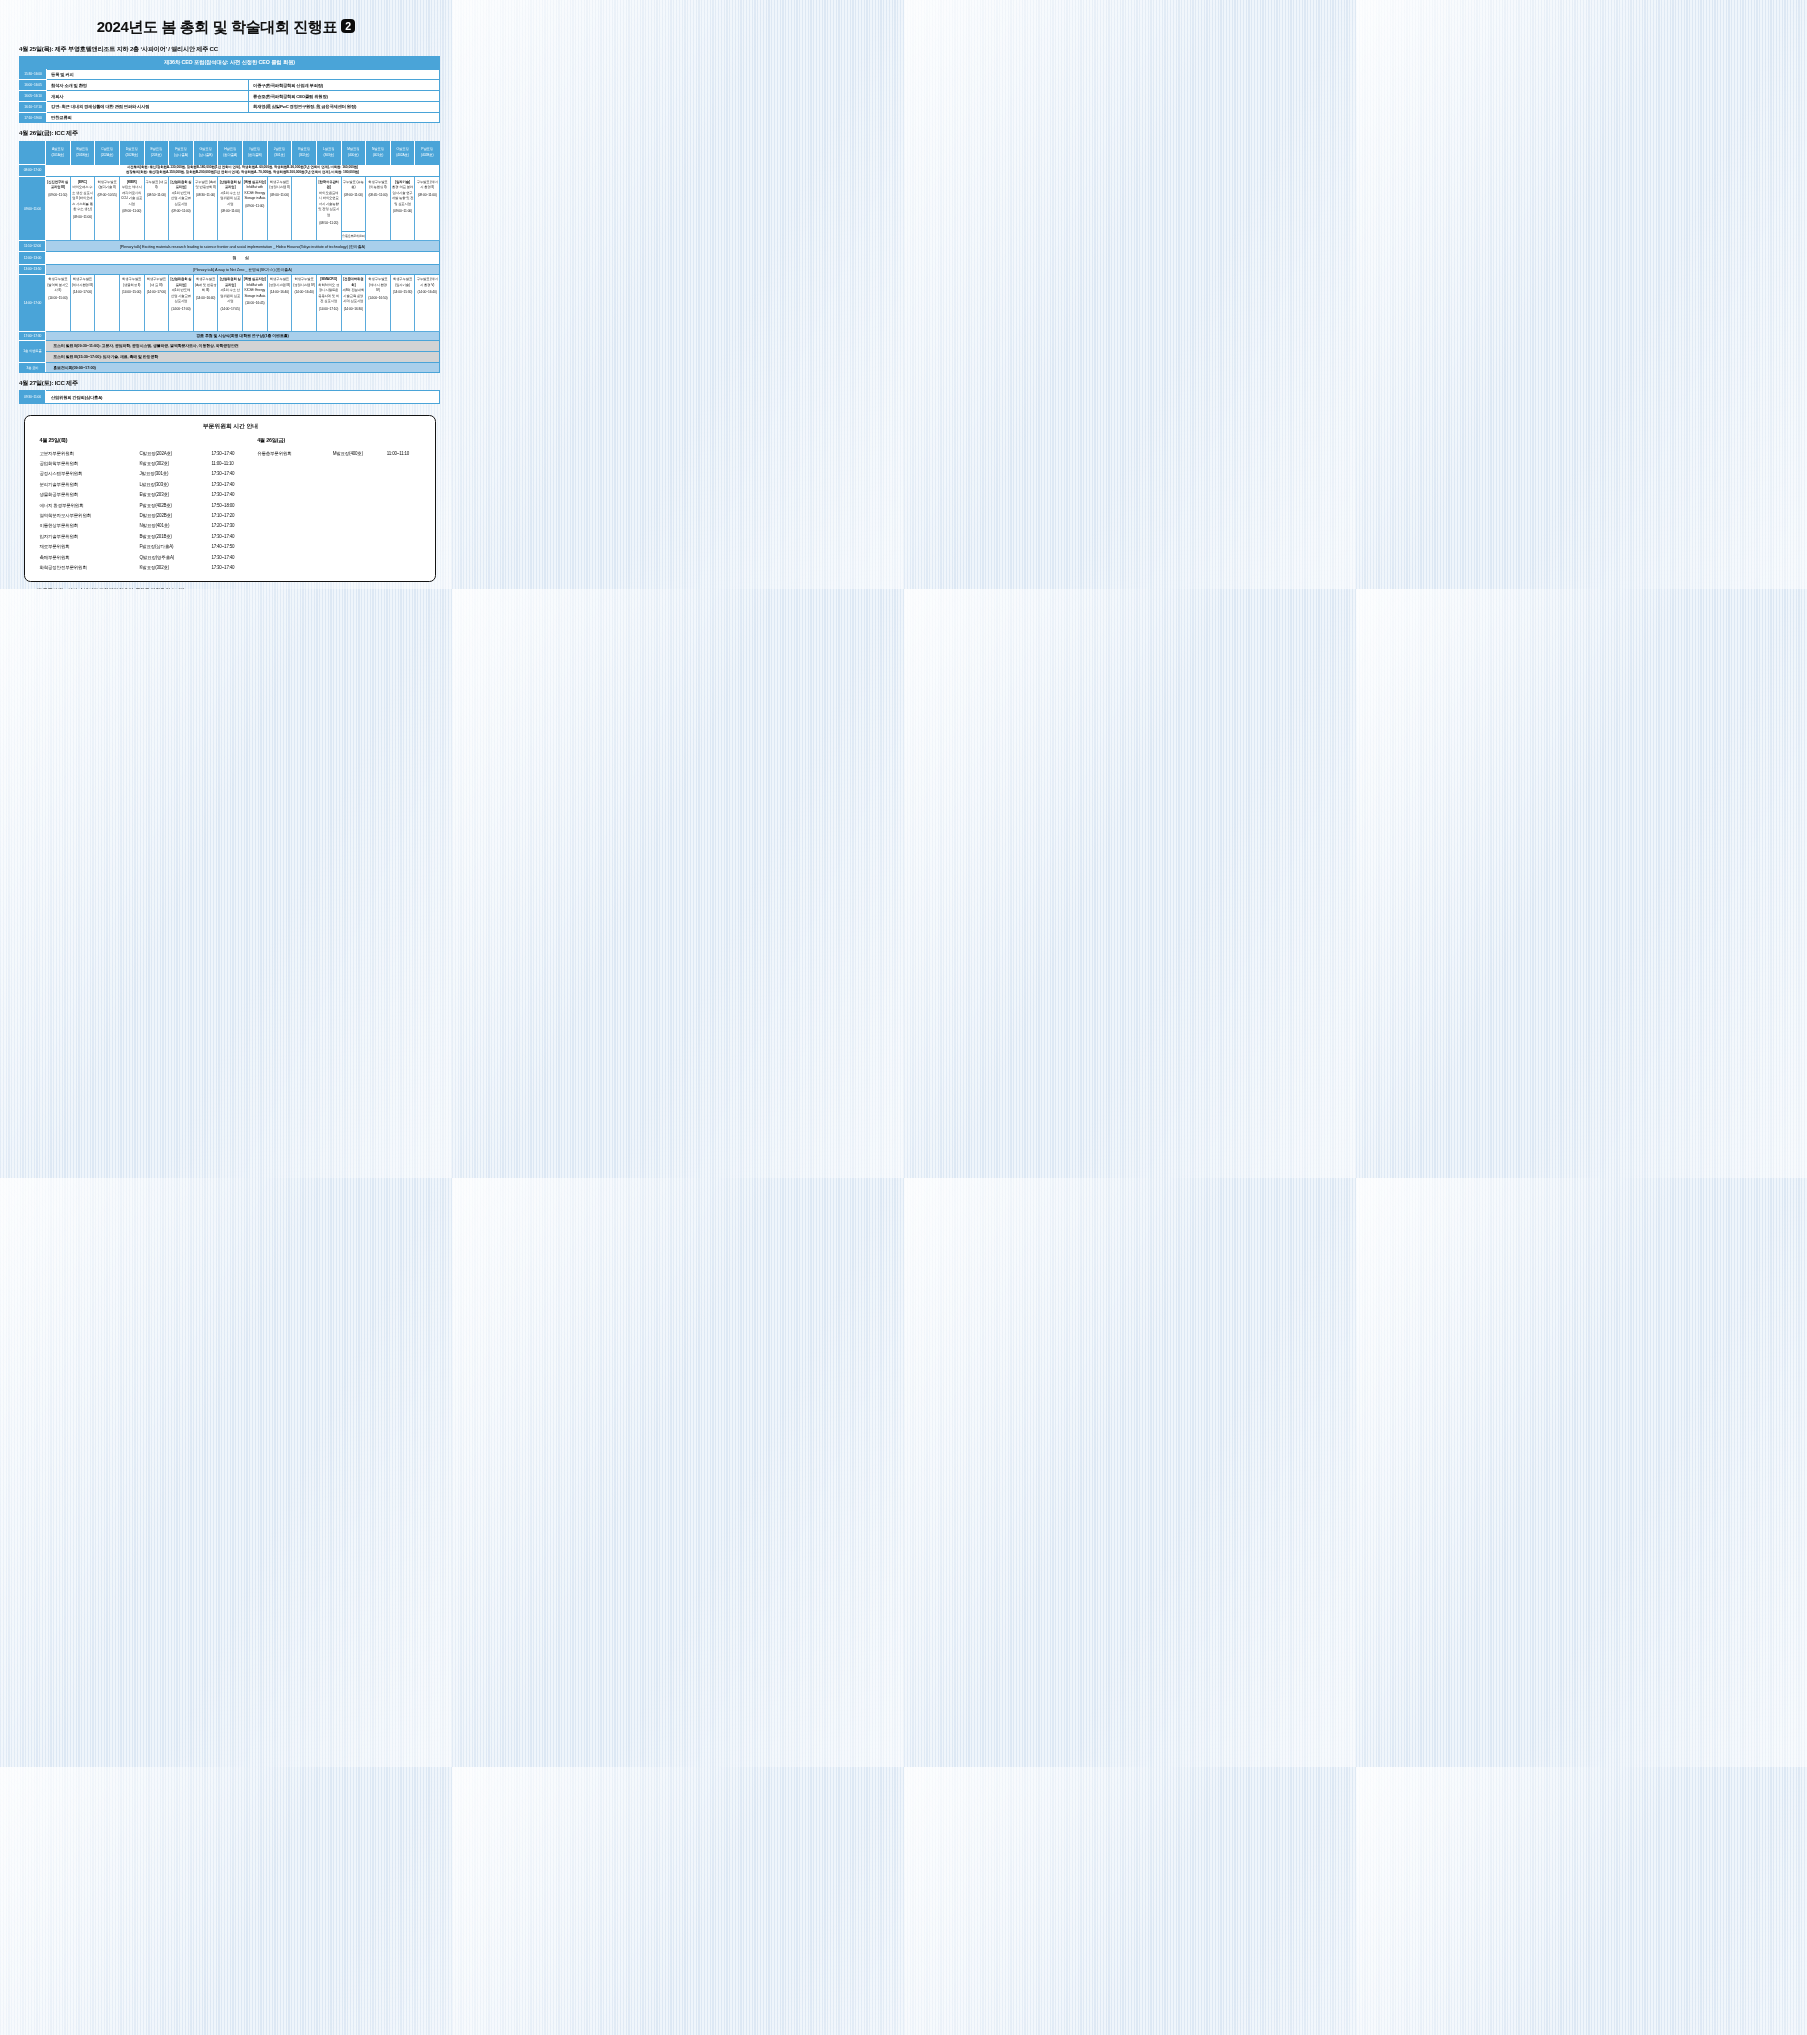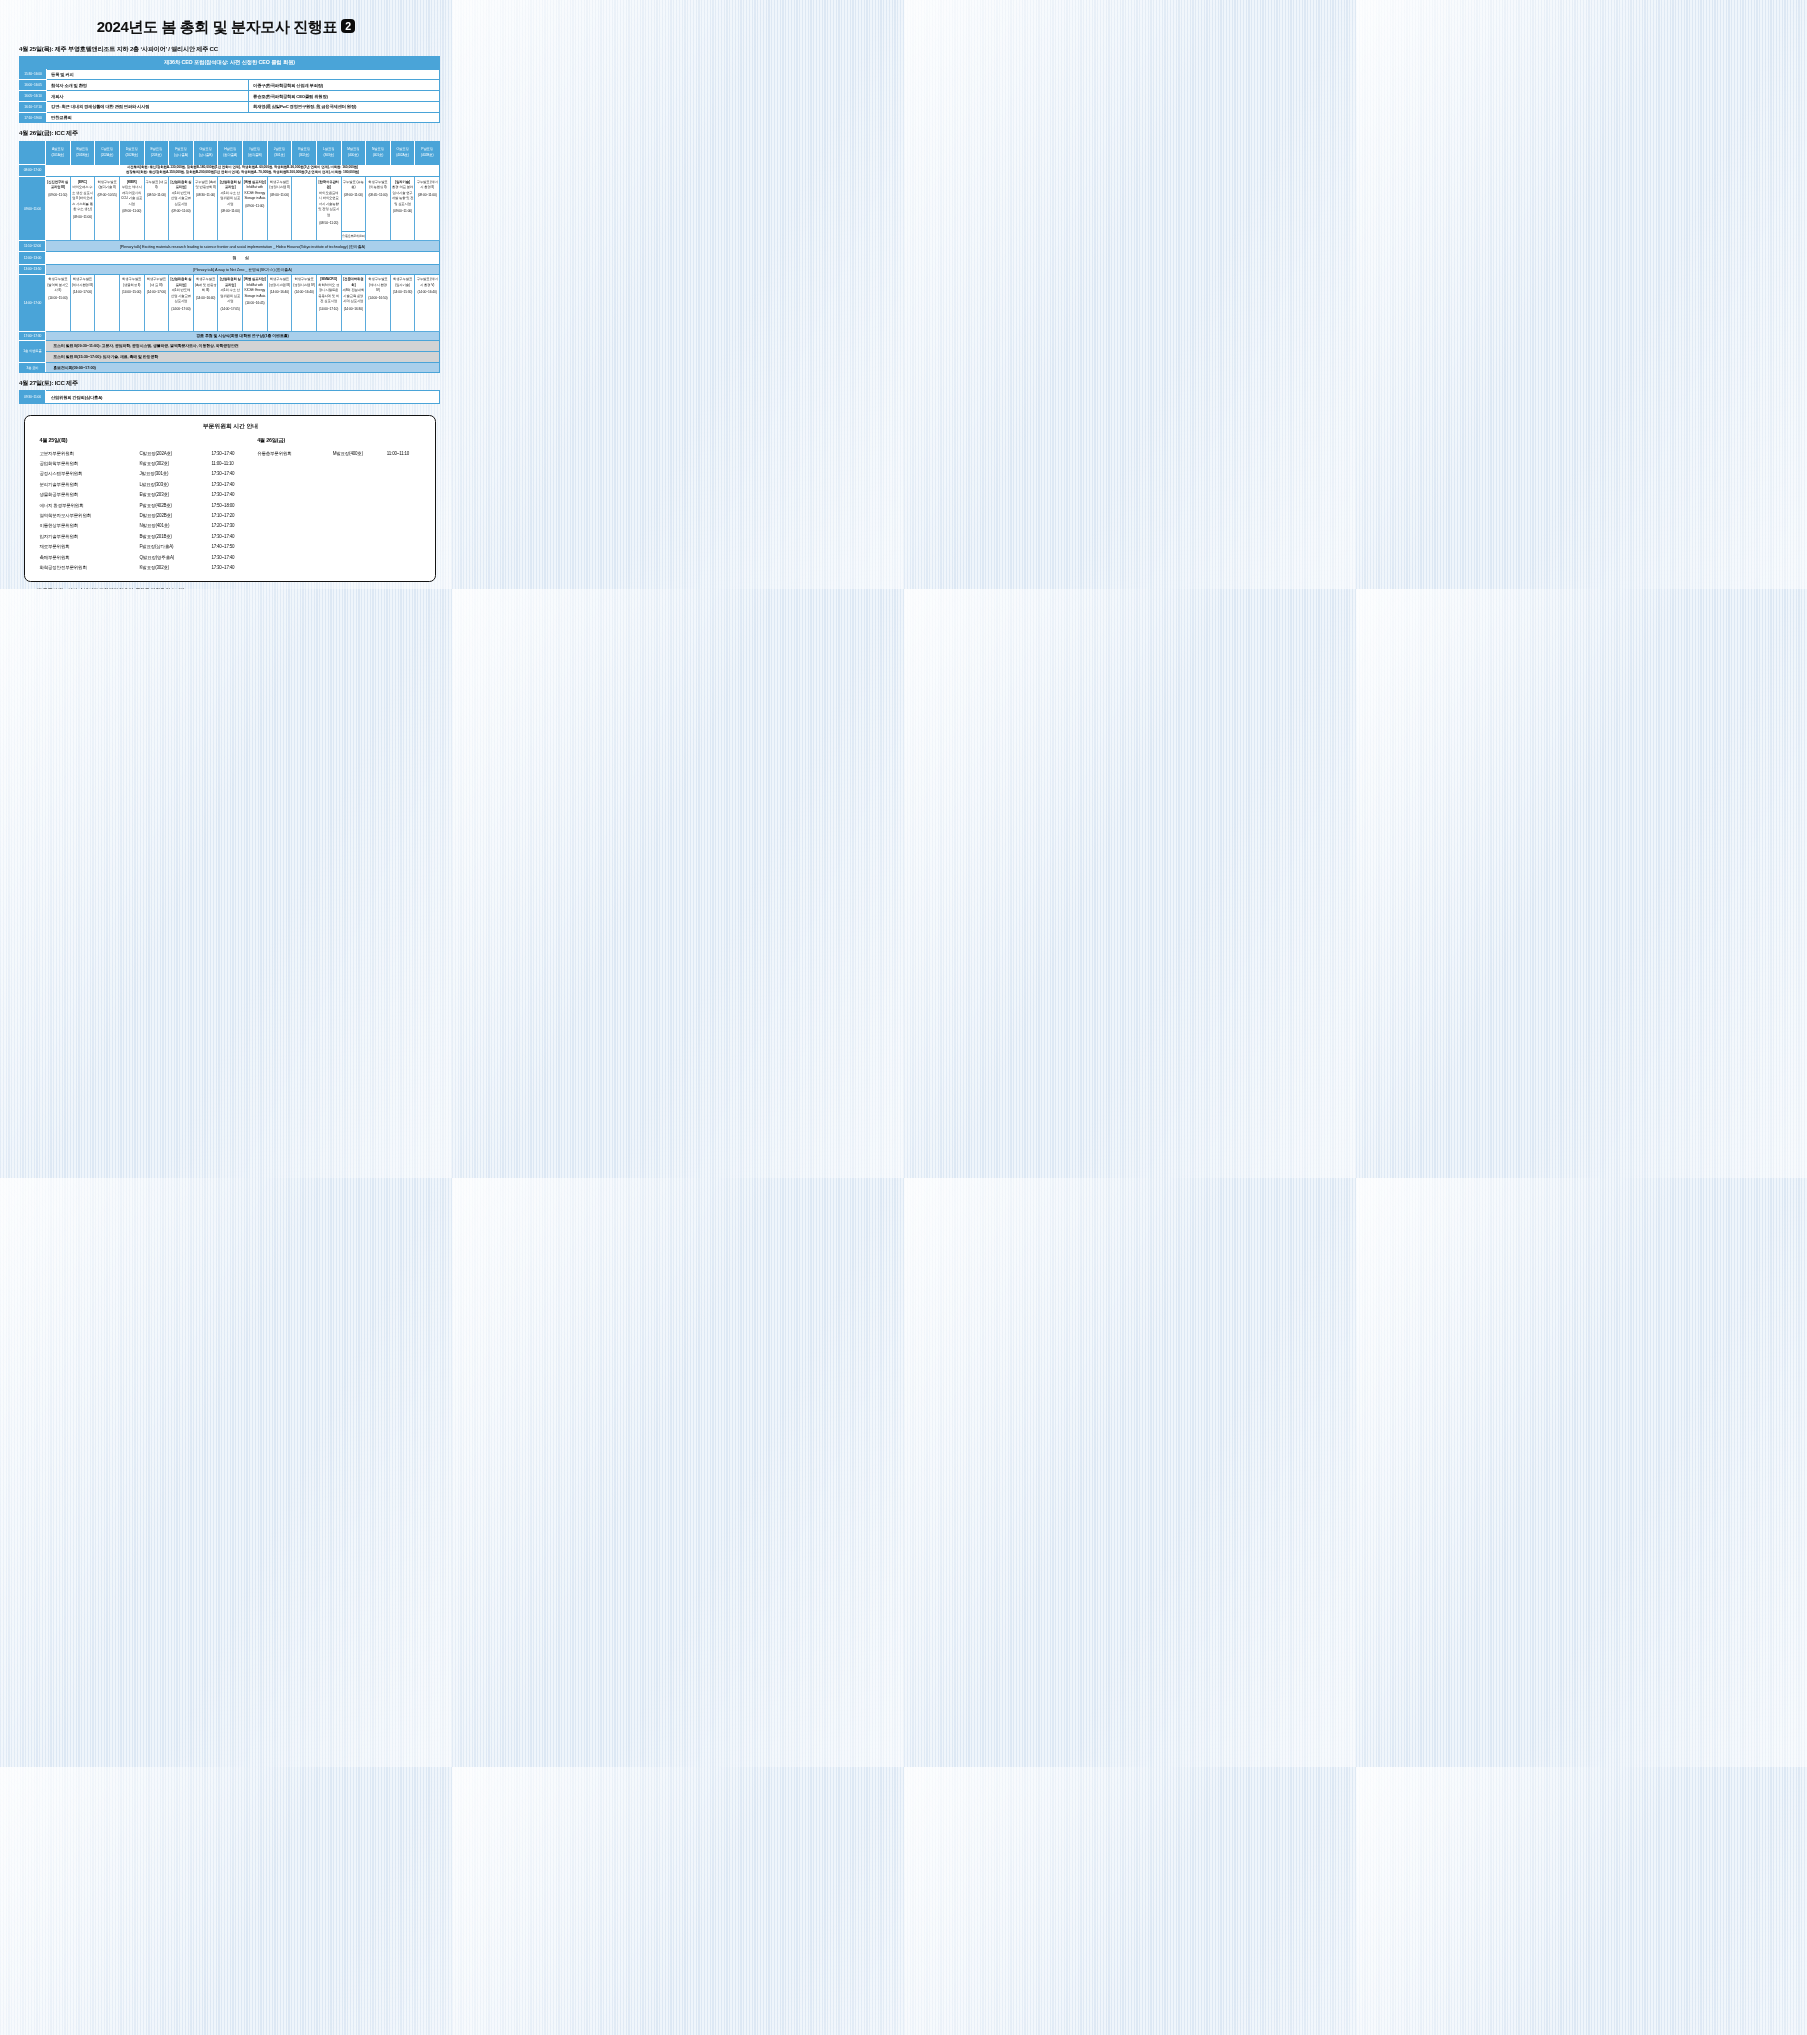--- a/index.html
+++ b/index.html
@@ -112,21 +112,21 @@
   .c-time { width: 21%; }
 
   .footnote { margin: 4.9px 0 0 37px; font-size: 4.9px; font-weight: bold; letter-spacing: -0.2px; }
 </style>
 </head>
 <body>
 
 <div class="page">
 
   <div class="title-wrap">
-    <span class="main-title">2024년도 봄 총회 및 분자모사 진행표</span><span class="badge">2</span>
+    <span class="main-title">2024년도 봄 총회 및 학술대회 진행표</span><span class="badge">2</span>
   </div>
 
   <div class="section-heading">4월 25일(목): 제주 부영호텔앤리조트 지하 2층 ‘사파이어’ / 엘리시안 제주 CC</div>
   <table class="ceo">
     <colgroup>
         <col style="width:27px">
         <col style="width:202px">
         <col>
       </colgroup>
     <tbody>

